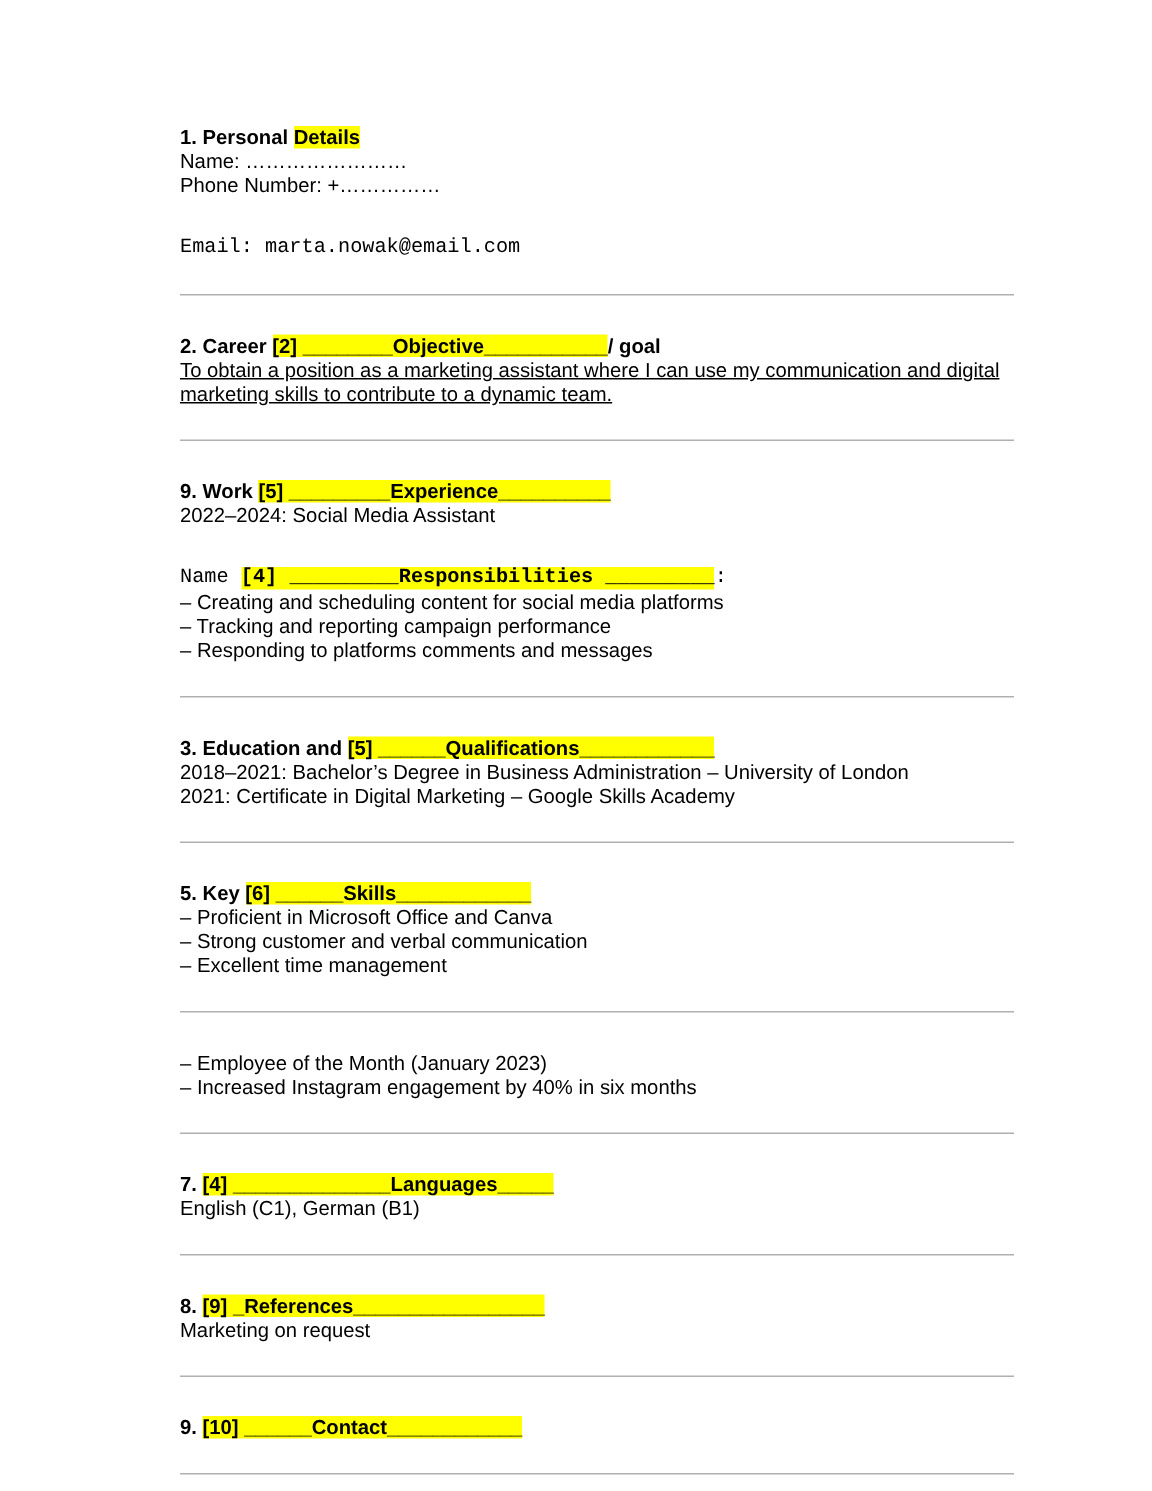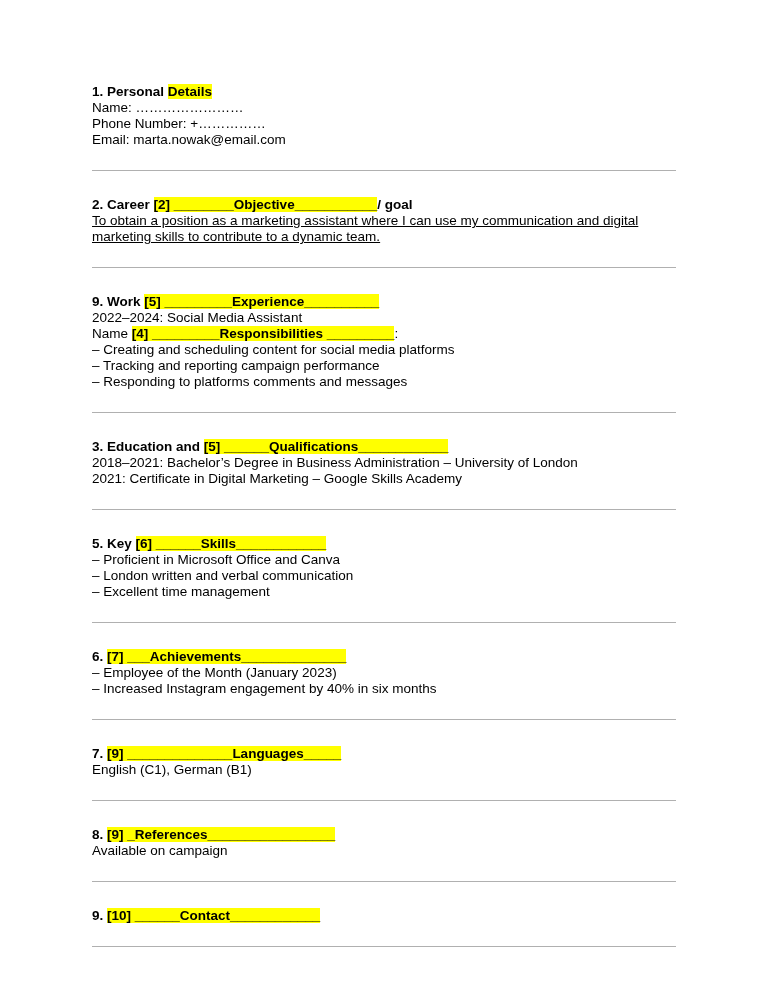--- a/index.html
+++ b/index.html
@@ -11,29 +11,29 @@
   *{margin:0;padding:0;box-sizing:border-box;}
   html,body{background:var(--bg);}
   body{
     width:768px;
     height:994px;
     overflow:hidden;
     font-family:"Liberation Sans", sans-serif;
     color:var(--ink);
   }
   .doc{
-    padding:84px 92px 0 92px;
+    padding:84px 92px 0 120px;
     font-size:13.5px;
     line-height:16px;
   }
   .line{min-height:16px;}
   .heading{font-weight:700;}
   .bold{font-weight:700;}
   .hl{background:var(--hl);}
-  .gap-top{margin-top:0;}
+  .gap-top{margin-top:26px;font-family:Liberation Mono, monospace;}
   .para{min-height:16px;text-decoration:underline;}
   hr.divider{
     border:none;
     border-top:1px solid var(--divider);
     margin:22px 0 26px 0;
   }
 </style>
 </head>
 <body>
 
@@ -66,41 +66,40 @@
   <section>
     <p class="line heading"><span>3. Education and </span><span class="hl">[5] ______Qualifications____________</span><span></span></p>
     <p class="line">2018–2021: Bachelor’s Degree in Business Administration – University of London</p>
     <p class="line">2021: Certificate in Digital Marketing – Google Skills Academy</p>
     <hr class="divider">
   </section>
 
   <section>
     <p class="line heading"><span>5. Key </span><span class="hl">[6] ______Skills____________</span><span></span></p>
     <p class="line">– Proficient in Microsoft Office and Canva</p>
-    <p class="line">– London written and verbal communication</p>
+    <p class="line">– Strong customer and verbal communication</p>
     <p class="line">– Excellent time management</p>
     <hr class="divider">
   </section>
 
   <section>
-    <p class="line heading"><span>6. </span><span class="hl">[7] ___Achievements______________</span><span></span></p>
     <p class="line">– Employee of the Month (January 2023)</p>
     <p class="line">– Increased Instagram engagement by 40% in six months</p>
     <hr class="divider">
   </section>
 
   <section>
-    <p class="line heading"><span>7. </span><span class="hl">[9] ______________Languages_____</span><span></span></p>
+    <p class="line heading"><span>7. </span><span class="hl">[4] ______________Languages_____</span><span></span></p>
     <p class="line">English (C1), German (B1)</p>
     <hr class="divider">
   </section>
 
   <section>
     <p class="line heading"><span>8. </span><span class="hl">[9] _References_________________</span><span></span></p>
-    <p class="line">Available on campaign</p>
+    <p class="line">Marketing on request</p>
     <hr class="divider">
   </section>
 
   <section>
     <p class="line heading"><span>9. </span><span class="hl">[10] ______Contact____________</span><span></span></p>
     <hr class="divider">
   </section>
 
 </div>
 

